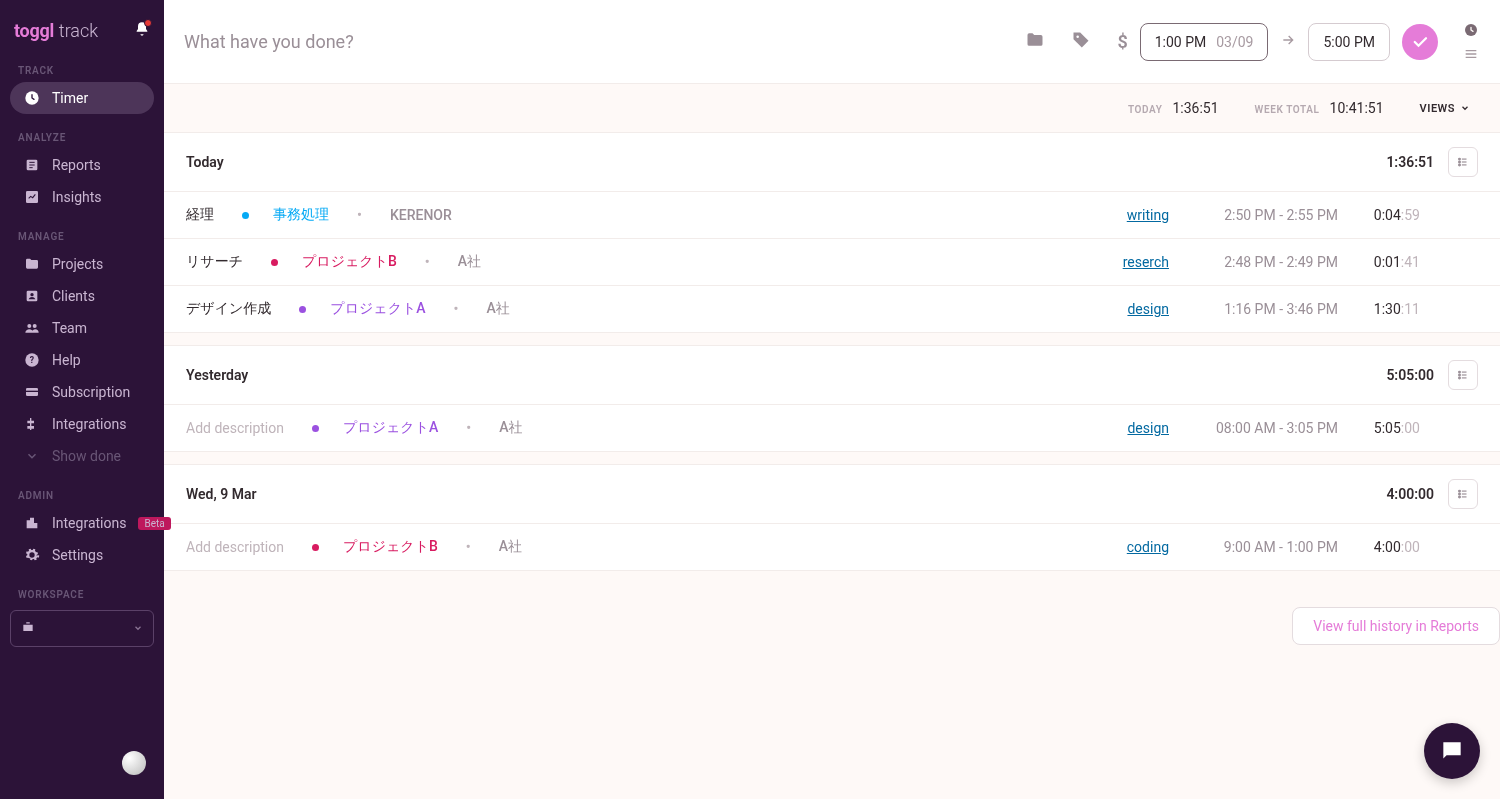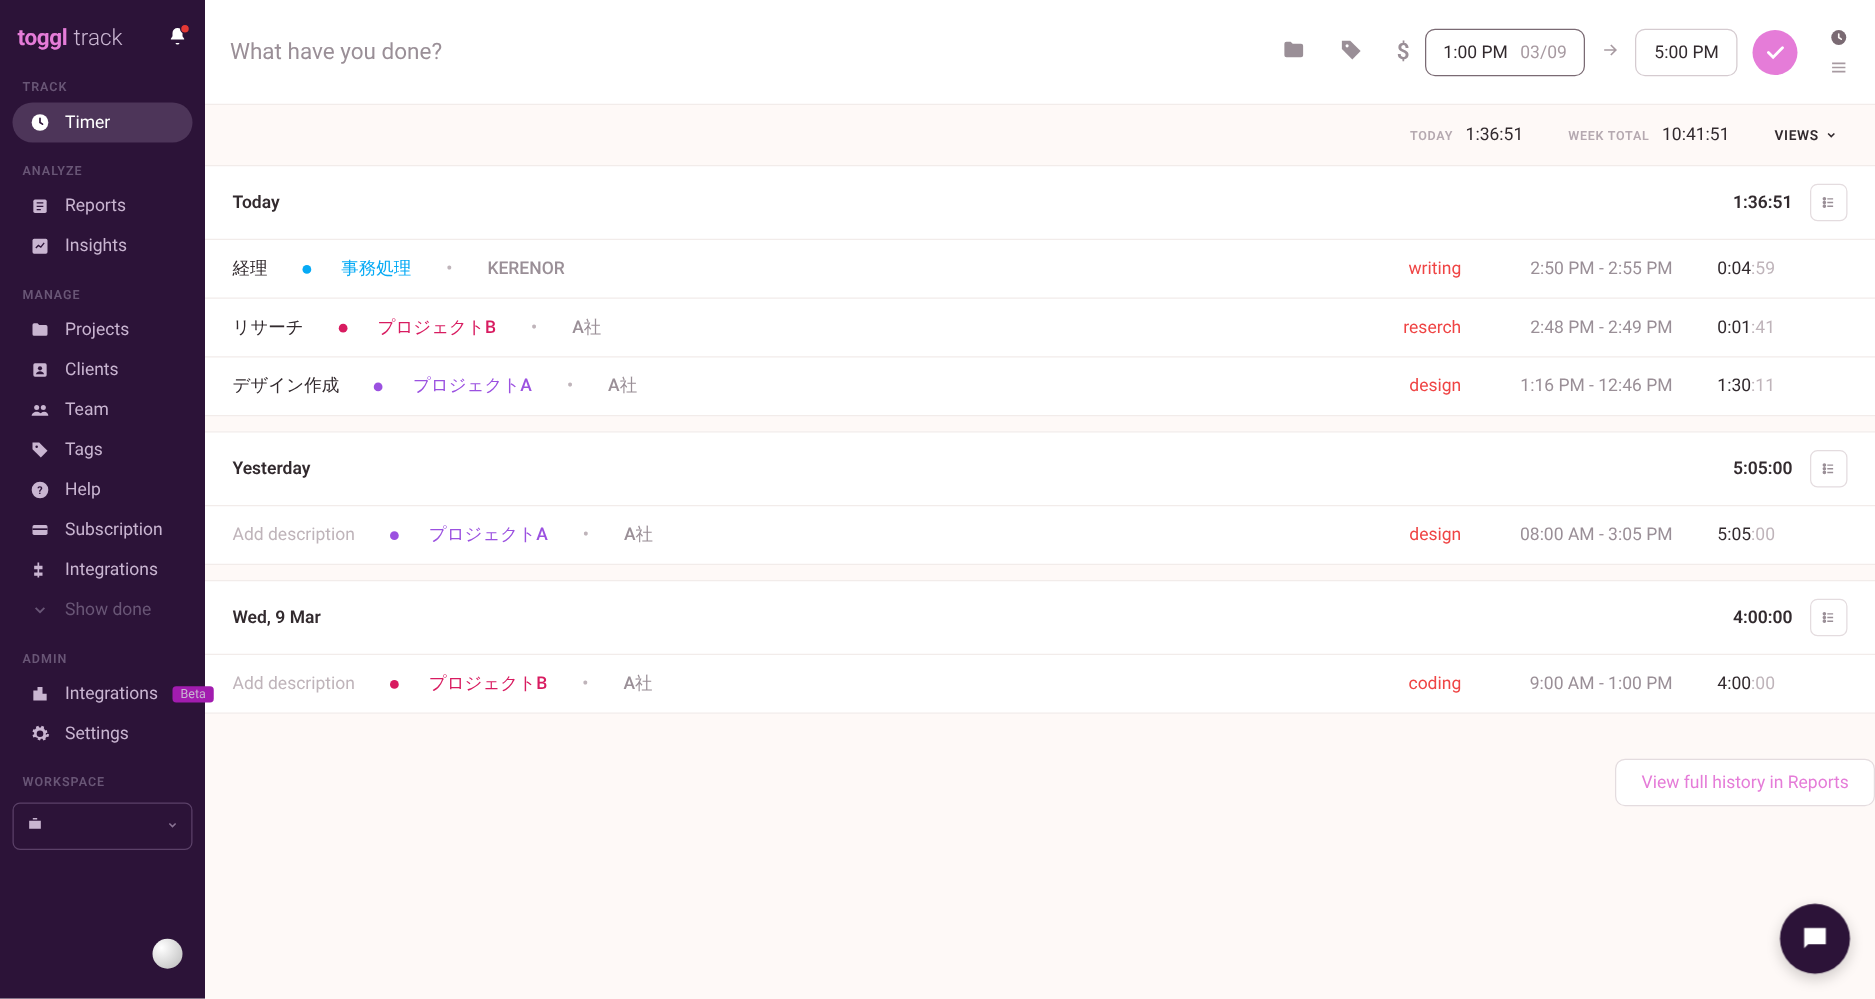--- a/index.html
+++ b/index.html
@@ -11,21 +11,21 @@
     .logo { display: flex; align-items: center; gap: 1px; }
     .logo-toggl { color: #e57cd8; font-weight: 700; font-size: 18px; letter-spacing: -0.3px; }
     .logo-track { color: #c9b5d1; font-weight: 300; font-size: 18px; margin-left: 4px; }
     .bell-icon { color: #fff; position: relative; }
     .bell-dot { position: absolute; top: -2px; right: -2px; width: 8px; height: 8px; background: #e53935; border-radius: 50%; border: 1px solid #2c1338; }
     .section-label { font-size: 10px; letter-spacing: 0.8px; color: #695676; padding: 6px 18px; text-transform: uppercase; font-weight: 600; }
     .nav-item { display: flex; align-items: center; gap: 12px; padding: 8px 14px; color: #c9b5d1; cursor: pointer; border-radius: 18px; margin: 0 10px; }
     .nav-item.active { background: #4d3559; color: #fff; }
     .nav-item .icon { width: 16px; height: 16px; display: flex; align-items: center; justify-content: center; flex-shrink: 0; }
     .nav-item span.label { font-size: 14px; }
-    .badge { background: #a21caf; color: #c9b5d1; font-size: 10px; padding: 1px 6px; border-radius: 3px; margin-left: auto; }
+    .badge { background: #be185d; color: #c9b5d1; font-size: 10px; padding: 1px 6px; border-radius: 3px; margin-left: auto; }
     .nav-item.show-more .icon { color: #695676; }
     .nav-item.show-more span.label { color: #695676; }
     .workspace-select { margin: 4px 10px 0; border: 1px solid #5b4168; border-radius: 6px; padding: 9px 10px; display: flex; align-items: center; justify-content: space-between; cursor: pointer; }
     .workspace-icon { color: #c9b5d1; }
     .avatar-bottom { position: absolute; bottom: 24px; right: 18px; width: 24px; height: 24px; border-radius: 50%; background: radial-gradient(circle at 30% 30%, #ffffff, #b9b9b9); }
 
     
     .main { flex: 1; display: flex; flex-direction: column; background: #fef9f7; }
 
     
@@ -60,21 +60,21 @@
     .day-header .right { display: flex; align-items: center; gap: 14px; }
 
     .entry { display: flex; align-items: center; padding: 14px 22px; border-top: 1px solid #f2ecea; font-size: 14px; gap: 14px; }
     .entry:first-of-type { border-top: 1px solid #eee; }
     .entry-desc { color: #322a2e; min-width: 0; }
     .entry-desc.placeholder { color: #bfb4ba; }
     .proj { display: flex; align-items: center; gap: 24px; margin-left: 14px; font-weight: 500; }
     .proj-dot { width: 7px; height: 7px; border-radius: 50%; display: inline-block; }
     .proj-sep { color: #bfb4ba; margin: 0 4px; }
     .client { color: #9a8f97; }
-    .entry-tag { margin-left: auto; color: #ef4444; }
+    .entry-tag { margin-left: auto; color: #0369a1; text-decoration: underline; }
     .entry-time { color: #9a8f97; min-width: 155px; text-align: right; font-feature-settings: "tnum"; }
     .entry-dur { min-width: 68px; text-align: right; color: #322a2e; font-feature-settings: "tnum"; }
     .entry-dur .faded { color: #bfb4ba; }
     .entry-gap { width: 44px; }
 
     .footer-link { text-align: right; padding: 24px 0 40px; }
     .link-btn { display: inline-block; border: 1px solid #e4dcdf; border-radius: 8px; padding: 10px 20px; color: #e57cd8; font-size: 14px; cursor: pointer; background:#fff; }
 
     .chat-bubble { position: fixed; bottom: 20px; right: 20px; width: 56px; height: 56px; border-radius: 50%; background: #2c1338; display: flex; align-items: center; justify-content: center; cursor: pointer; box-shadow: 0 4px 12px rgba(0,0,0,0.2); }
   </style>
@@ -147,29 +147,20 @@
   </div>
   <div class="nav-item">
     <span class="icon">
         <svg width="16" height="16" viewBox="0 0 24 24" fill="currentColor">
           <circle cx="8" cy="9" r="3"></circle>
           <circle cx="16" cy="9" r="3"></circle>
           <path d="M2 19c0-3 3-5 6-5s6 2 6 5M12 19c0-3 2-5 5-5s5 2 5 5"></path>
         </svg>
       </span>
     <span class="label">Team</span>
-  </div>
-  <div class="nav-item">
-    <span class="icon">
-        <svg width="16" height="16" viewBox="0 0 24 24" fill="currentColor">
-          <path d="M3 3h8l10 10-8 8L3 11V3z"></path>
-          <circle cx="8" cy="8" r="1.5" fill="#2c1338"></circle>
-        </svg>
-      </span>
-    <span class="label">Tags</span>
   </div>
   <div class="nav-item">
     <span class="icon">
         <svg width="16" height="16" viewBox="0 0 24 24" fill="currentColor">
           <circle cx="12" cy="12" r="10"></circle>
           <text x="12" y="17" text-anchor="middle" font-size="13" fill="#2c1338" font-weight="bold">?</text>
         </svg>
       </span>
     <span class="label">Help</span>
   </div>
@@ -337,21 +328,21 @@
         </div>
         <div class="entry">
       <span class="entry-desc ">デザイン作成</span>
       <span class="proj">
         <span class="proj-dot" style="background:#9b51e0"></span>
         <span style="color:#9b51e0">プロジェクトA</span>
         <span class="proj-sep">•</span>
         <span class="client">A社</span>
       </span>
       <span class="entry-tag">design</span>
-      <span class="entry-time">1:16 PM - 12:46 PM</span>
+      <span class="entry-time">1:16 PM - 3:46 PM</span>
       <span class="entry-dur">1:30<span class="faded">:11</span></span>
       <span class="entry-gap"></span>
         </div>
       </div>
       <div class="day-group">
         <div class="day-header">
     <span class="day-title">Yesterday</span>
     <div class="right">
       <span class="day-total">5:05:00</span>
       <span class="collapse-btn">

